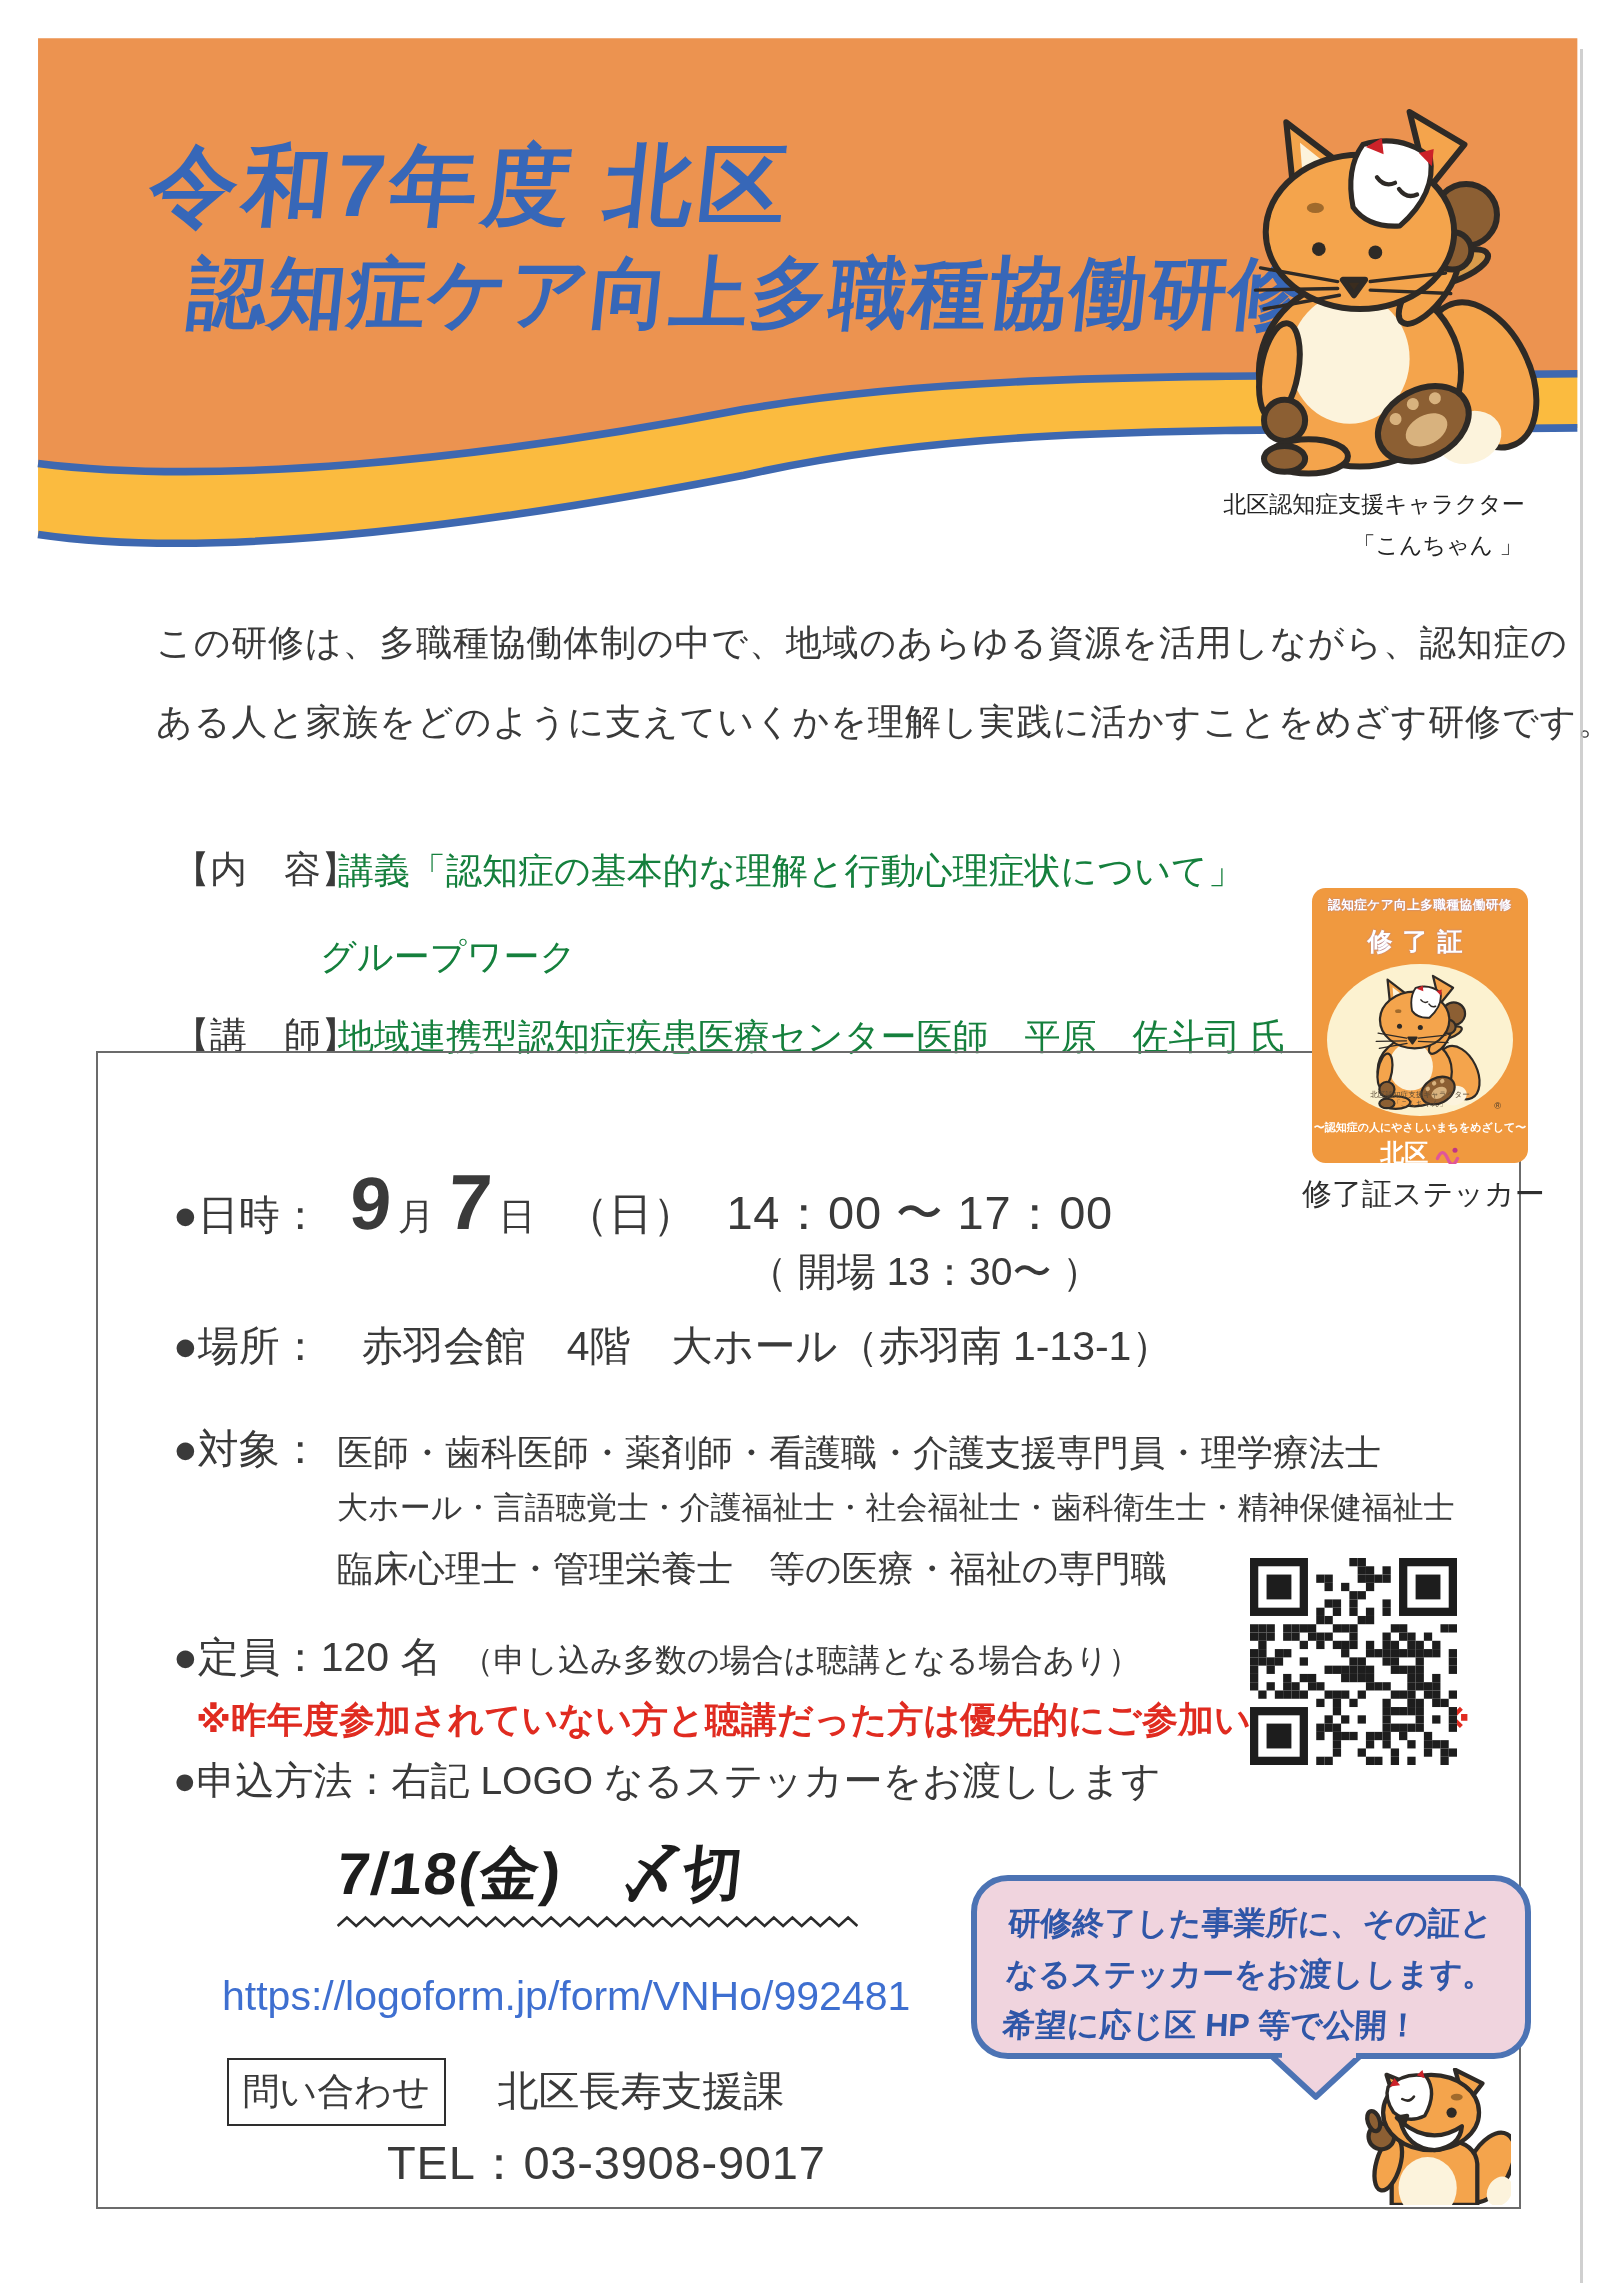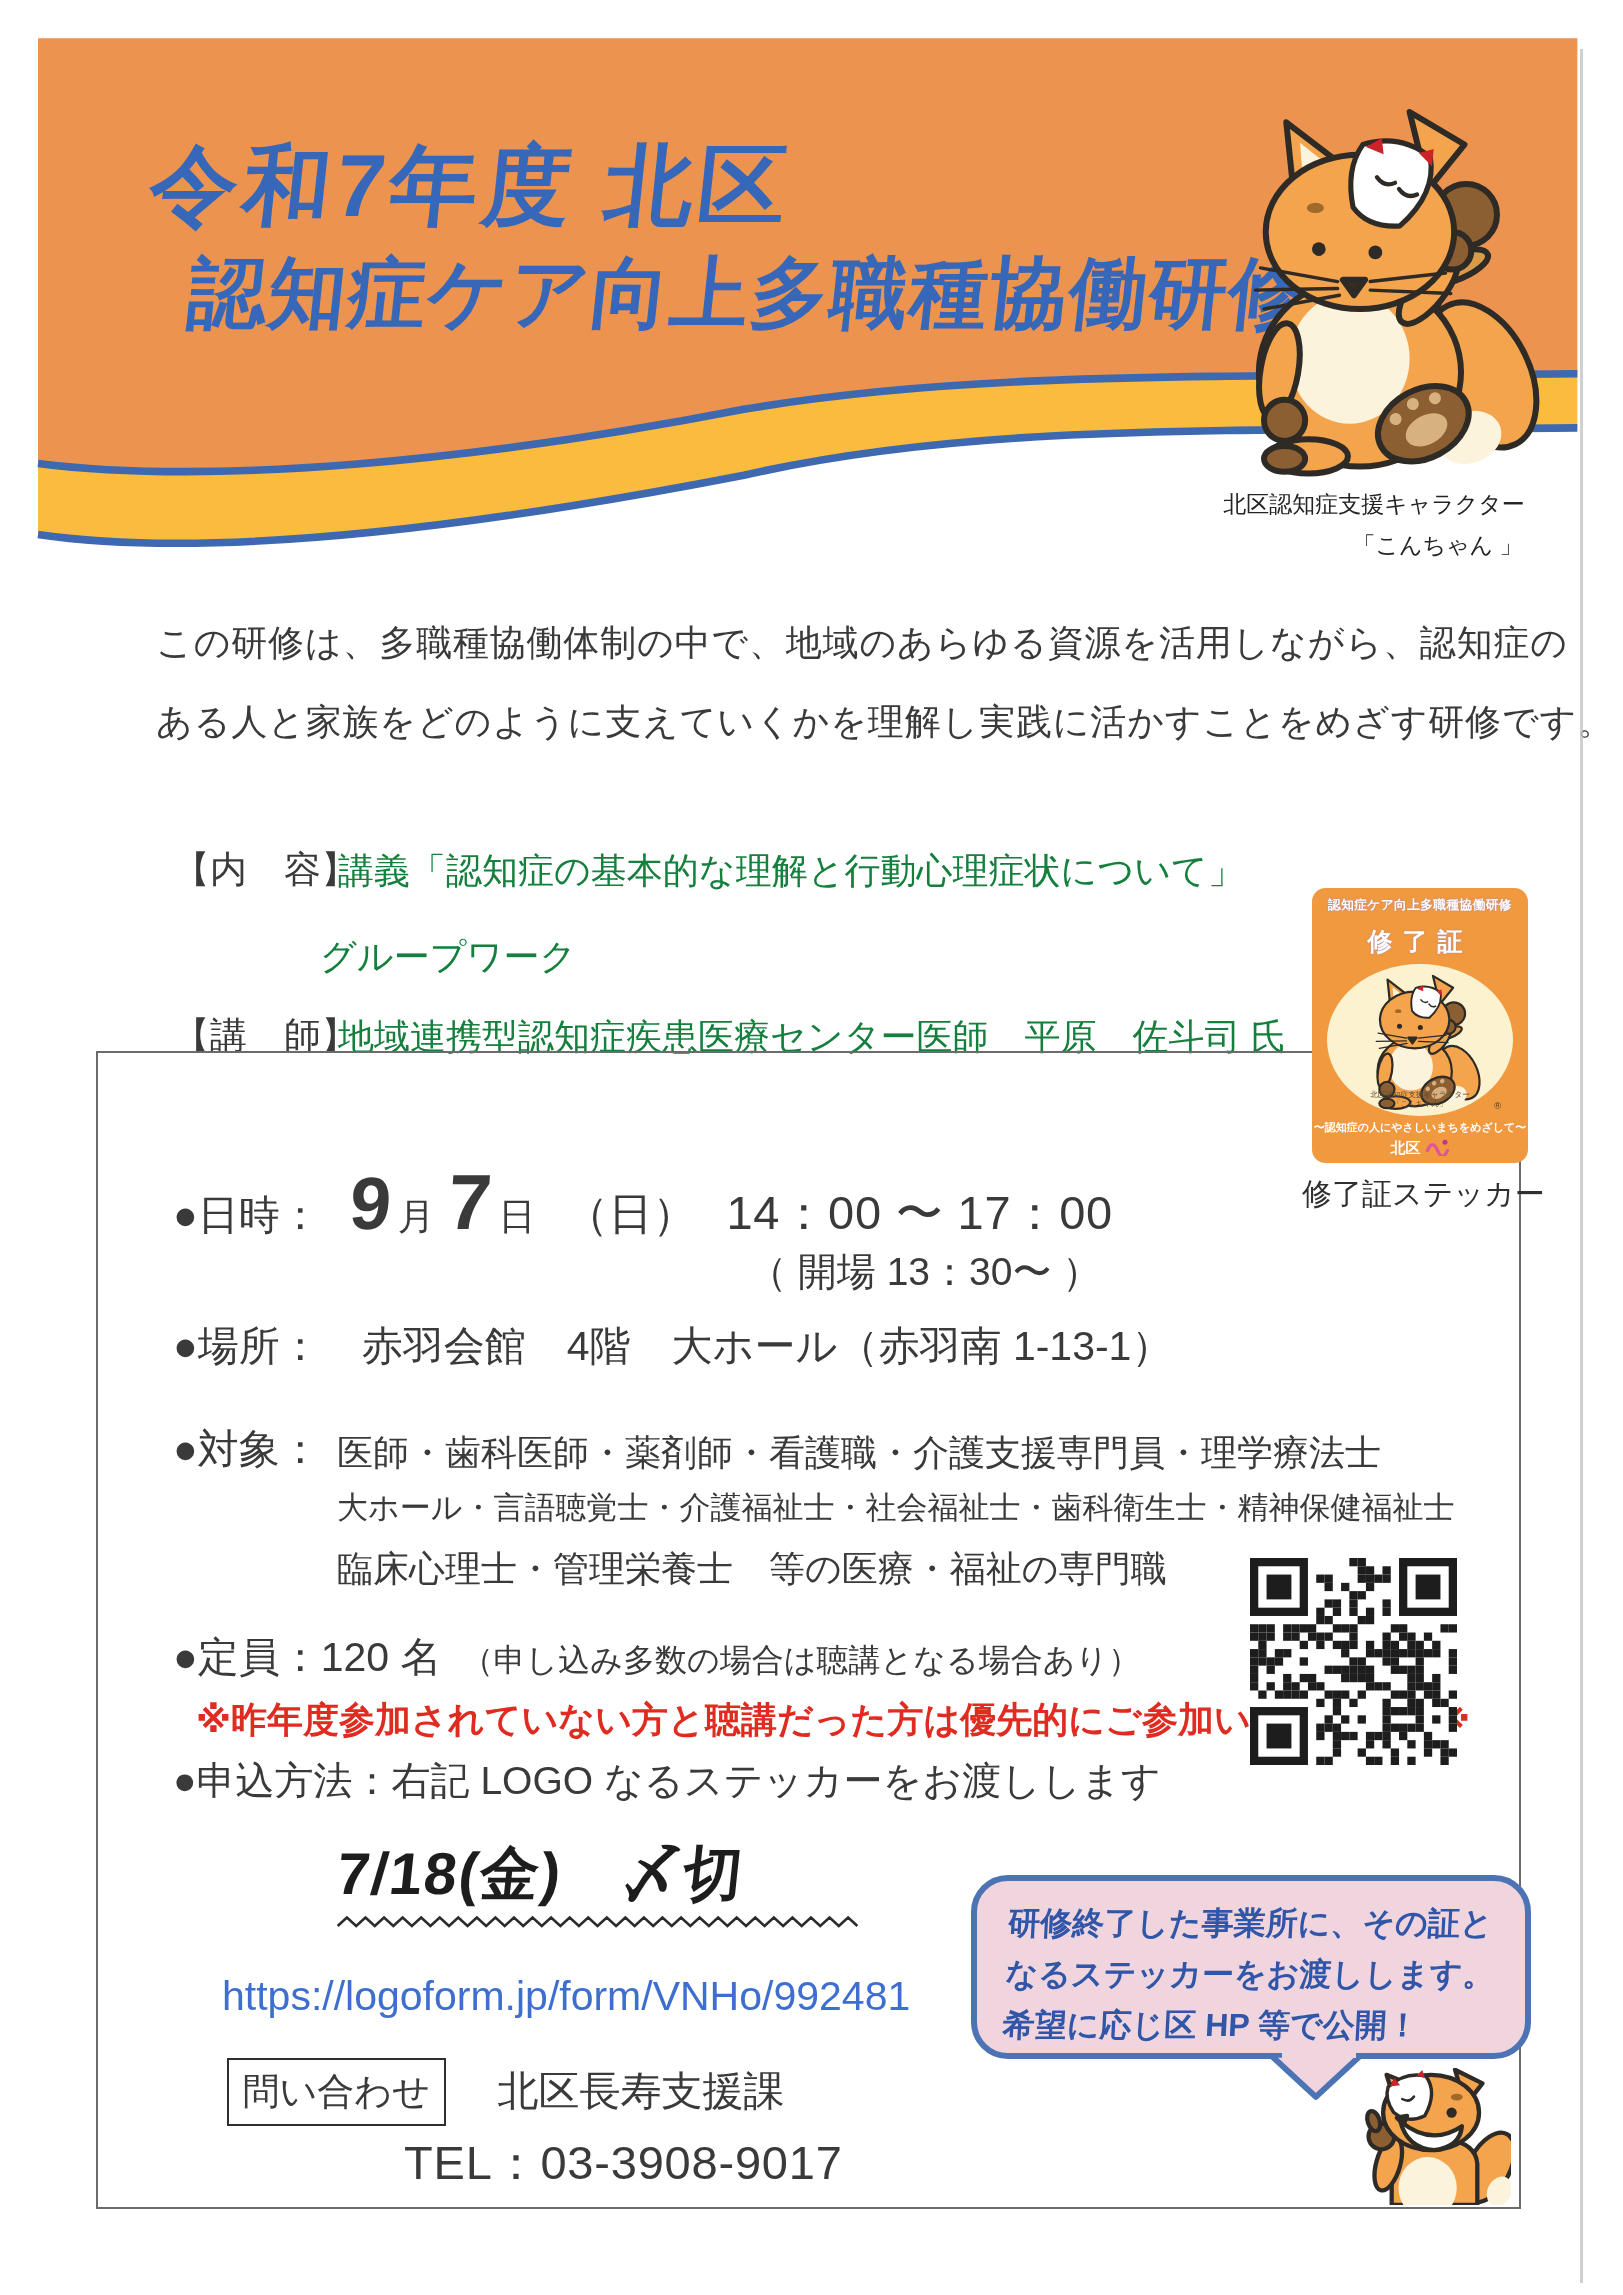--- a/index.html
+++ b/index.html
@@ -41,37 +41,37 @@
   .cap-label{font-size:41px;}
   .cap-note{font-size:32px;margin-left:20px;}
   .red-note{position:absolute;left:196px;top:1696px;font-size:36px;font-weight:700;color:#E02B20;z-index:2;white-space:nowrap;}
   .apply-row{position:absolute;left:173px;top:1754px;font-size:39px;z-index:2;white-space:nowrap;}
   .deadline-wrap{position:absolute;left:337px;top:1835px;z-index:2;}
   .deadline-text{font-size:59px;font-weight:900;letter-spacing:1.7px;color:#1d1d1d;transform:skewX(-6deg);white-space:nowrap;}
   .url-link{position:absolute;left:222px;top:1973px;font-size:41px;color:#3E6FD0;text-decoration:none;z-index:2;white-space:nowrap;}
   .contact-row{position:absolute;left:227px;top:2058px;display:flex;align-items:center;z-index:2;white-space:nowrap;}
   .contact-box{border:2.5px solid #2e2e2e;padding:6.8px 13.5px;font-size:37px;}
   .contact-dept{font-size:41px;margin-left:52px;}
-  .tel{position:absolute;left:404px;top:2132px;font-size:47px;letter-spacing:0.8px;z-index:2;white-space:nowrap;}
+  .tel{position:absolute;left:387px;top:2132px;font-size:47px;letter-spacing:0.8px;z-index:2;white-space:nowrap;}
   
   .qr-wrap{position:absolute;left:1250px;top:1558px;width:207px;height:207px;background:#fff;z-index:2;}
   
   .sticker-card{position:absolute;left:1312px;top:888px;width:216px;height:275px;background:#F0993F;
     border-radius:13.5px;z-index:5;}
   .sticker-header{position:absolute;top:8.5px;width:100%;text-align:center;font-size:12.7px;font-weight:700;
     color:#ffffff;text-shadow:0 0 1.7px #9b7fc0;letter-spacing:0.4px;white-space:nowrap;}
   .sticker-title{position:absolute;top:37px;width:100%;text-align:center;font-size:25px;font-weight:800;
     color:#ffffff;letter-spacing:10px;text-shadow:0 0 1.7px #9b7fc0;}
   .sticker-ellipse{position:absolute;left:15px;top:76px;width:186px;height:152px;background:#FCF2D0;border-radius:50%;}
   .sticker-fox{position:absolute;left:42px;top:79px;}
   .sticker-minicap1{position:absolute;top:202px;width:100%;text-align:center;font-size:7.6px;color:#5a4a35;}
   .sticker-minicap2{position:absolute;top:211px;width:100%;text-align:center;font-size:7.6px;color:#5a4a35;}
   .sticker-reg{position:absolute;right:27px;top:213px;font-size:9.3px;color:#4a3a28;}
   .sticker-slogan{position:absolute;top:232px;width:100%;text-align:center;font-size:11px;font-weight:600;color:#ffffff;white-space:nowrap;}
-  .sticker-cityrow{position:absolute;top:249px;width:100%;text-align:center;font-size:15px;font-weight:700;color:#ffffff;}
+  .sticker-cityrow{position:absolute;top:249px;width:100%;text-align:center;font-size:24px;font-weight:700;color:#ffffff;}
   .sticker-caption{position:absolute;left:1302px;top:1174px;width:237px;text-align:right;font-size:30px;color:#2f2f2f;z-index:2;white-space:nowrap;}
   
   .bubble{position:absolute;left:971px;top:1875px;width:548px;height:172px;background:#F0D4DE;
     border:6px solid #4C73B4;border-radius:37px;z-index:4;}
   .bubble-text{padding:17px 22px 0 29px;font-size:32px;font-weight:800;color:#2F56A8;line-height:51px;transform:skewX(-3deg);}
   .bubble-tail{position:absolute;left:1267px;top:2053px;z-index:4;}
   .tail-cover{position:absolute;left:1282px;top:2046px;width:74px;height:12px;background:#F0D4DE;z-index:5;}
   .fox-bottom{position:absolute;left:1346px;top:2068px;z-index:3;}
   .scan-edge{position:absolute;left:1580px;top:49px;width:2.5px;height:2234px;background:#c4c4c4;opacity:.8;z-index:6;}
 </style>

